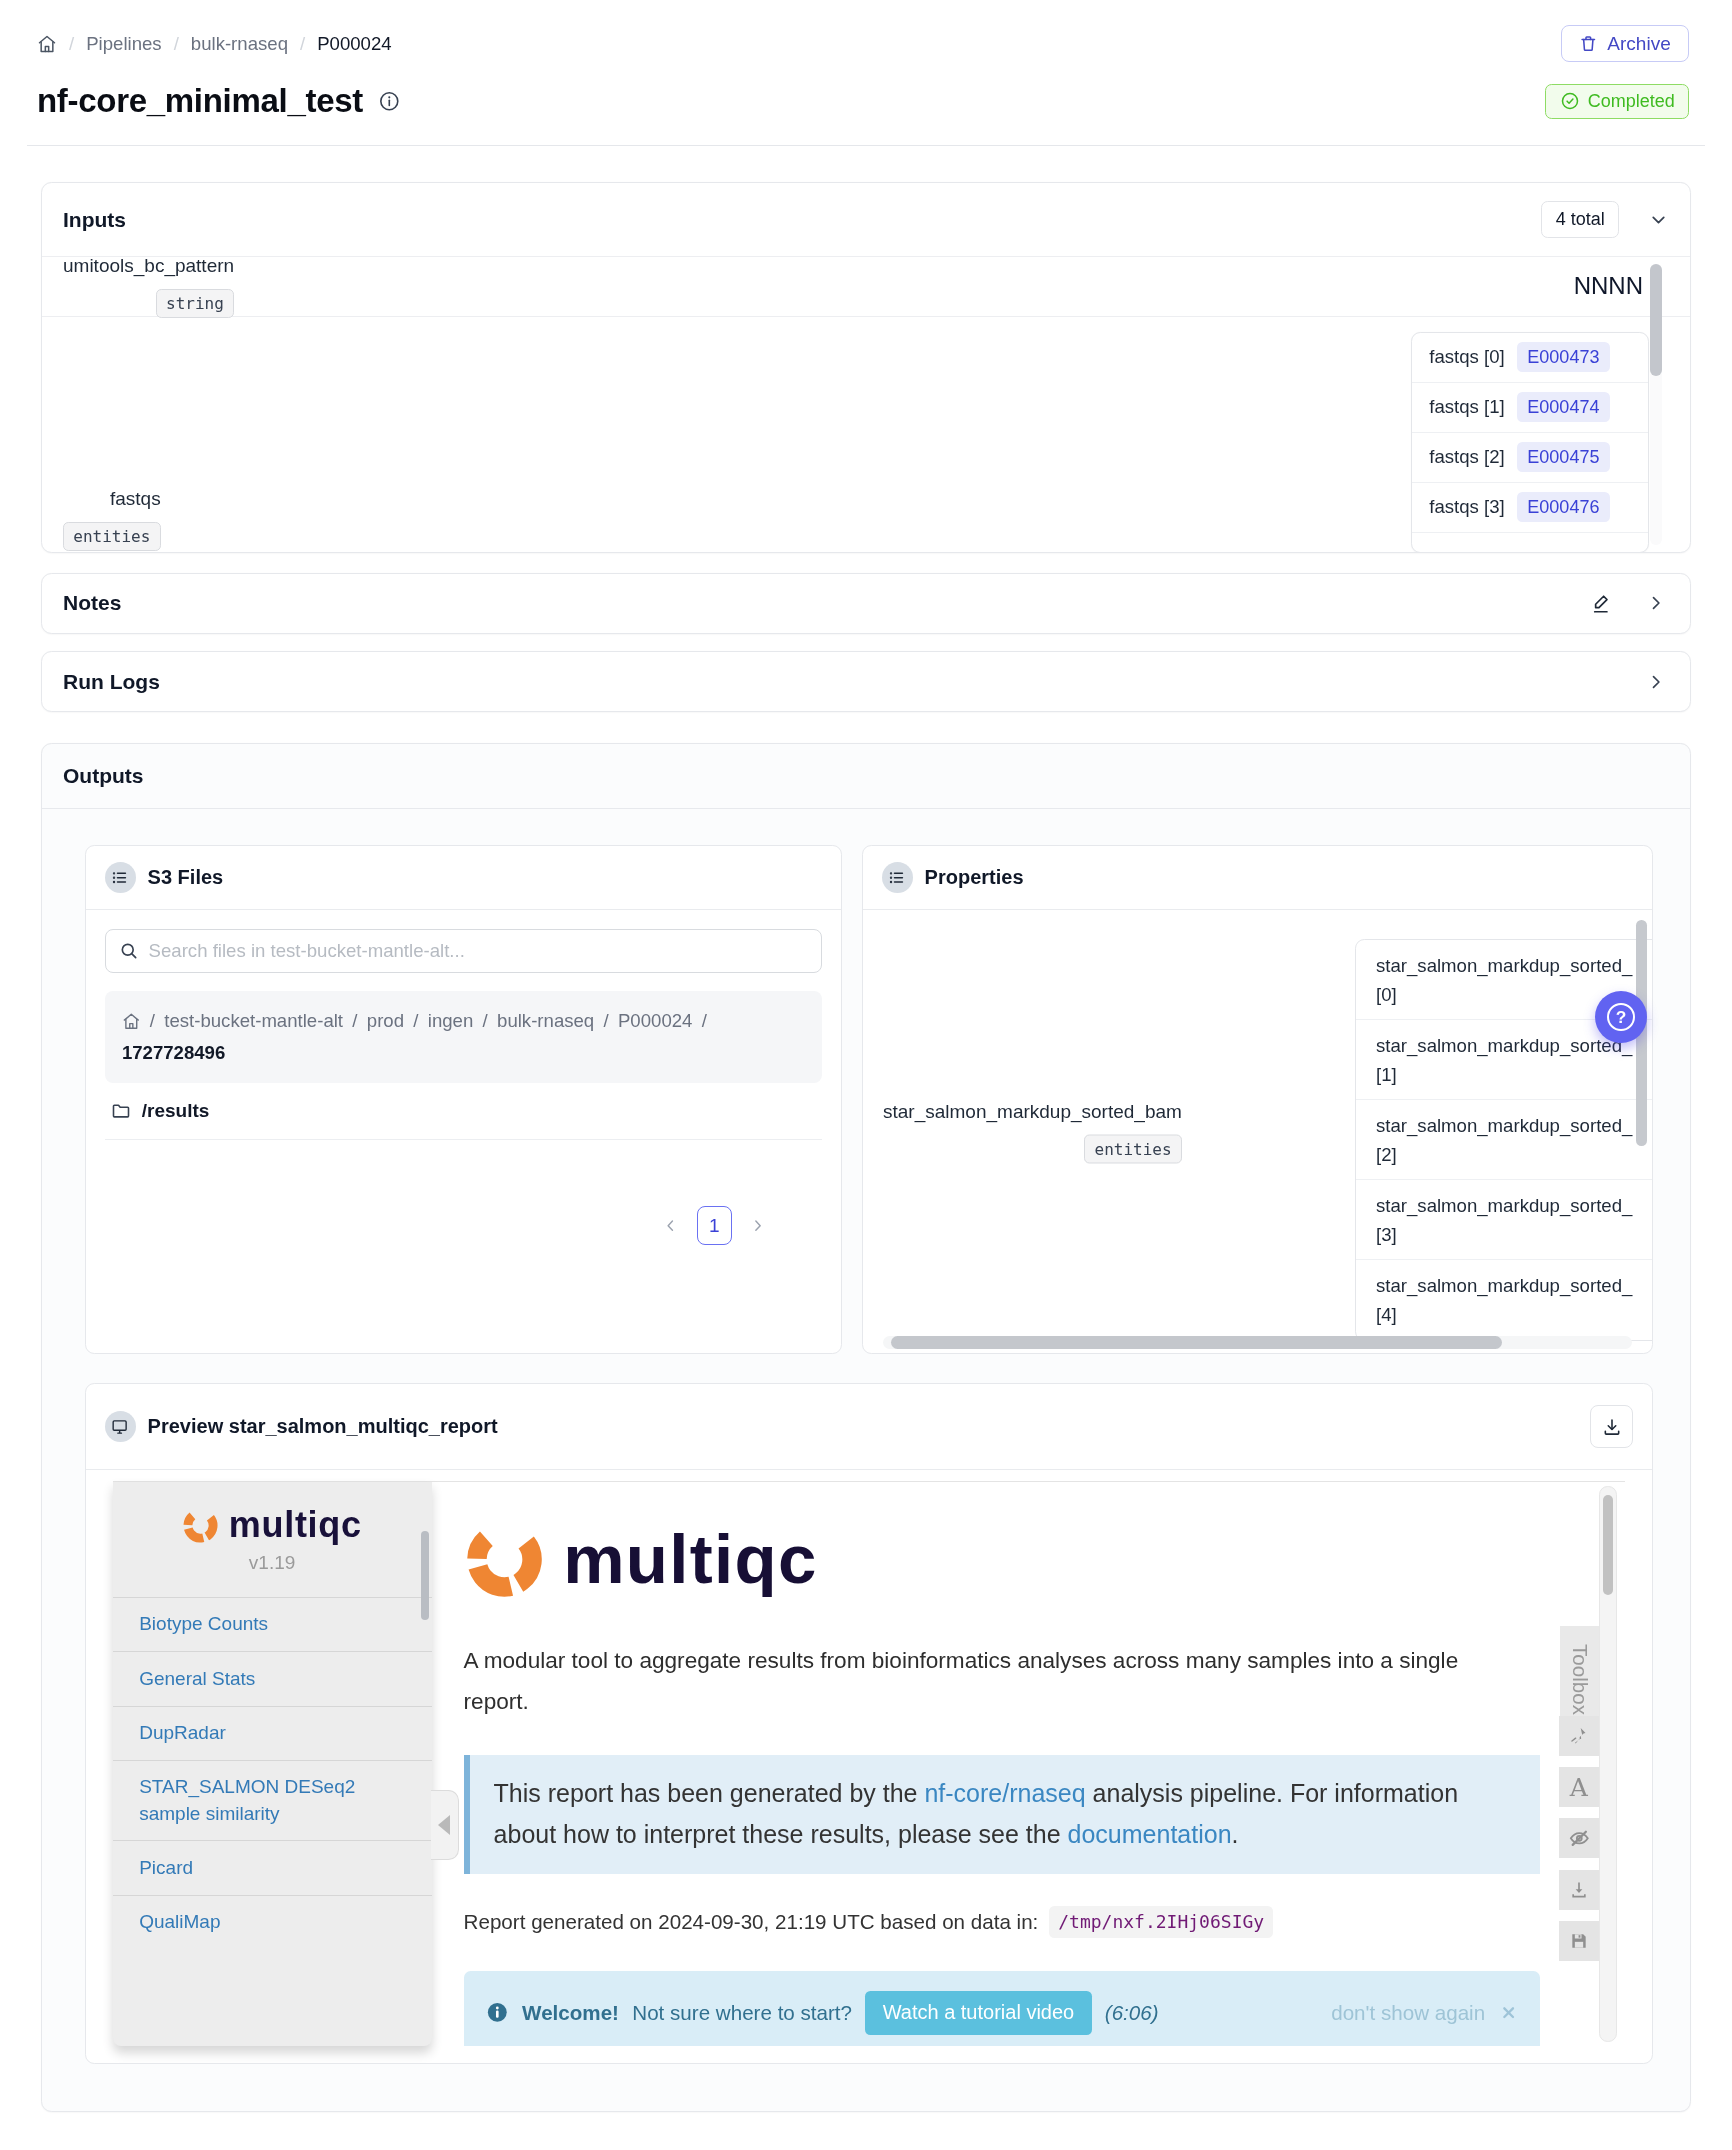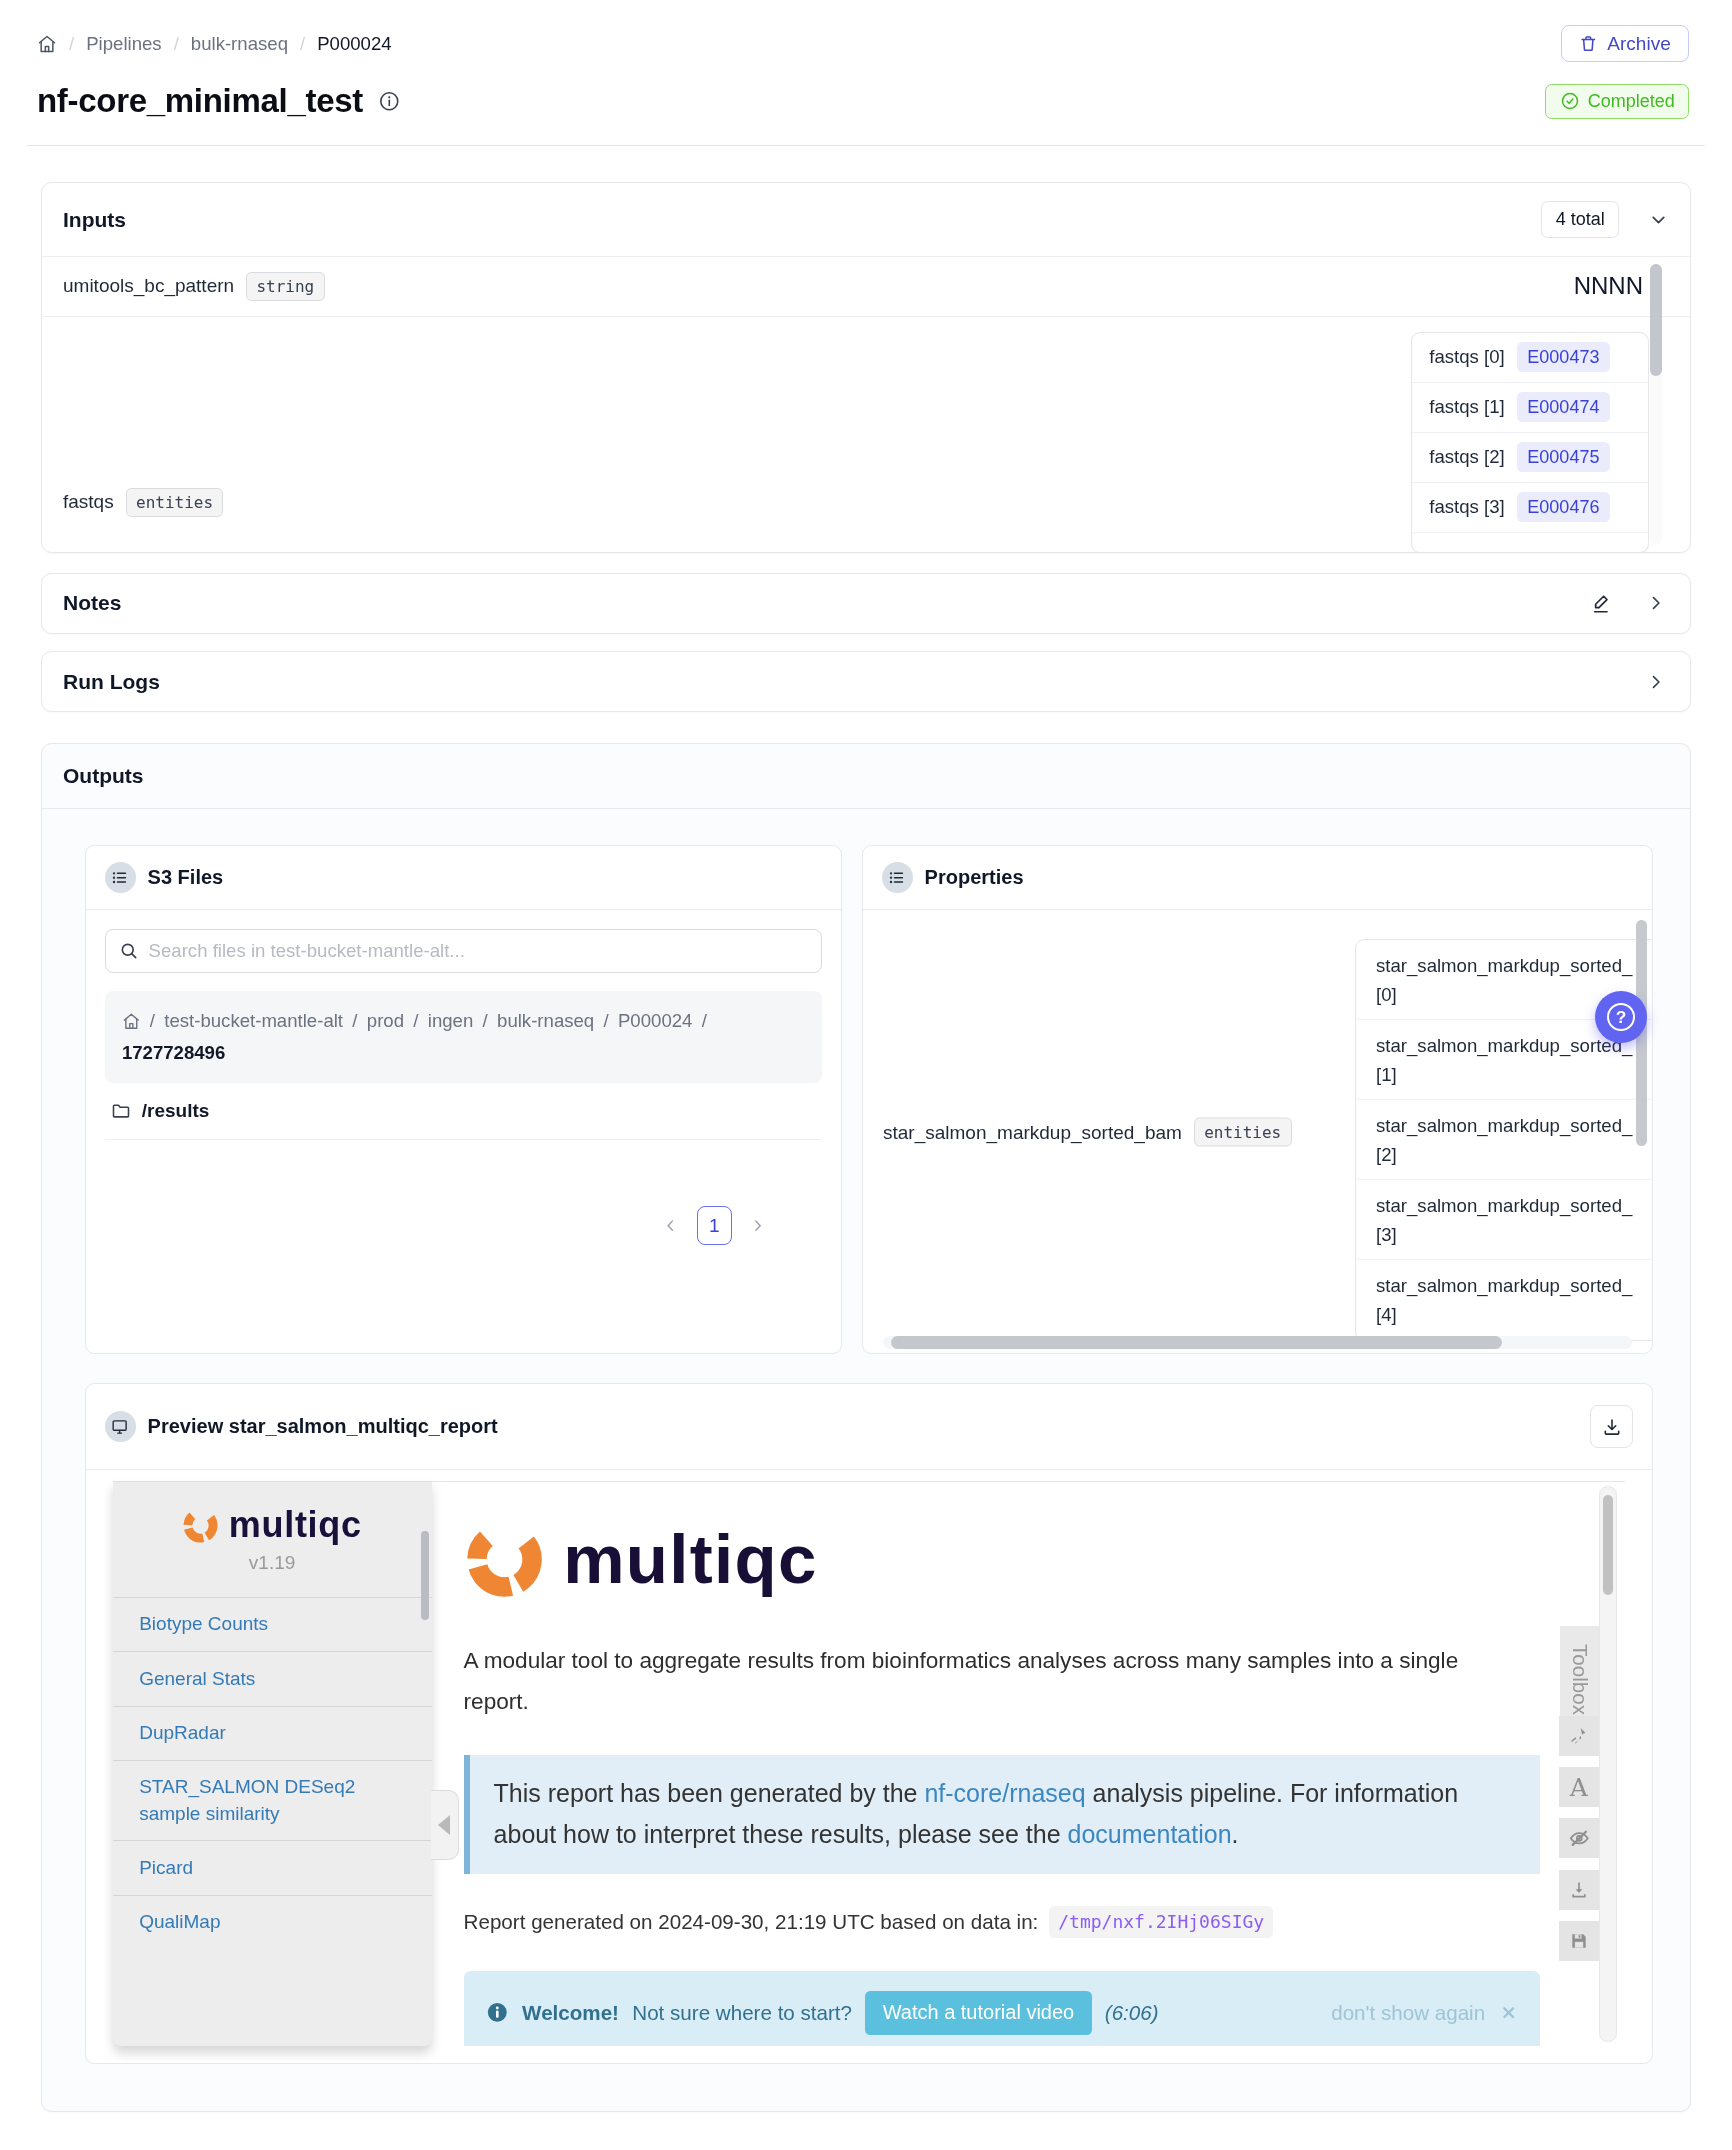--- a/index.html
+++ b/index.html
@@ -29,21 +29,21 @@
   .card { background:#fff; border:0.7px solid #e6e8ec; border-radius:10.6px; margin:0 41px; box-shadow:0 0.7px 1.3px rgba(16,24,40,.03); }
   .inputs-card { margin-top:36px; }
   .card-header { display:flex; justify-content:space-between; align-items:center; padding:18.6px 21px; }
   .card-title { font-size:21px; font-weight:700; color:#101828; }
   .inputs-header-right { display:flex; align-items:center; gap:29px; }
   .count-pill { border:0.7px solid #e2e4e8; border-radius:6.6px; padding:6.6px 13.3px; font-size:18px; color:#101828; }
   .hdiv { height:0.7px; background:#edeef1; }
 
   .inputs-content { position:relative; height:295px; overflow:hidden; }
   .input-row1 { display:flex; justify-content:space-between; align-items:center; height:60px; padding:0 47px 0 21px; border-bottom:0.7px solid #edeef1; }
-  .field-label { display:flex; align-items:center; gap:12px; font-size:19px; color:#1f2937; }
+  .field-label { display:flex; align-items:flex-end; gap:12px; font-size:19px; color:#1f2937;flex-direction:column; }
   .type-badge { font-family:"DejaVu Sans Mono", monospace; font-size:16px; color:#374151; background:#f4f4f5;
     border:0.7px solid #d9dbdf; border-radius:5.3px; padding:4px 9.3px; }
   .input-value { color:#0f172a; font-size:24px; }
   .input-row2 { position:relative; height:235px; }
   .input-row2 .field-label { position:absolute; left:21px; top:171px; }
   .entity-card { position:absolute; right:41px; top:14.6px; width:238px; height:221px; border:0.7px solid #e4e6ea;
     border-radius:9.3px; background:#fff; overflow:hidden; box-shadow:0 0.7px 1.3px rgba(16,24,40,.04); }
   .entity-row { display:flex; align-items:center; gap:12px; height:50px; padding:0 17.3px; border-bottom:0.7px solid #eef0f3; font-size:18.6px; color:#1f2937; }
   .entity-chip { background:#eaecfb; color:#3a41d6; border-radius:5.3px; padding:4.7px 10.6px; font-size:18px; cursor:pointer; }
   .v-scroll { position:absolute; right:28px; top:6.6px; bottom:6.6px; width:12px; border-radius:6px; background:#fafafb; }
@@ -121,21 +121,21 @@
 
   .mqc-main { flex:1; background:#fff; position:relative; overflow:hidden; }
   .mqc-inner { padding:37px 0 0 32px; width:1108px; }
   .mqc-big-logo { display:flex; align-items:center; gap:18.6px; }
   .mqc-big-logo .mqc-big-text { font-size:69px; font-weight:700; color:#170f35; letter-spacing:1.3px; }
   .mqc-tagline { margin-top:40px; font-size:22.6px; color:#2e2e2e; line-height:41px; width:1036px; }
   .mqc-infobox { margin-top:33px; width:1076px; background:#e1eef7; border-left:6.6px solid #7eb4da; padding:18.6px 24px;
     font-size:25px; line-height:41px; color:#333; }
   .mqc-link { color:#3a87c2; cursor:pointer; }
   .mqc-reportline { margin-top:32px; font-size:20.6px; color:#333; display:flex; align-items:center; gap:10.6px; }
-  .code-chip { font-family:"DejaVu Sans Mono", monospace; font-size:18px; background:#f3f3f3; border-radius:5.3px; padding:5.3px 9.3px; color:#8b5cf6; }
+  .code-chip { font-family:"DejaVu Sans Mono", monospace; font-size:18px; background:#f3f3f3; border-radius:5.3px; padding:5.3px 9.3px; color:#701a75; }
   .mqc-welcome { margin-top:33px; width:1076px; background:#d9edf7; border-radius:6.6px; padding:20px 22.6px;
     display:flex; align-items:center; gap:13.3px; font-size:20.6px; color:#31708f; }
   .welcome-bold { font-weight:700; }
   .welcome-btn { background:#5bc0de; color:#fff; border-radius:5.3px; padding:10.6px 17.3px; font-size:20px; border:none; cursor:pointer;
     font-family:"Liberation Sans",sans-serif; }
   .welcome-duration { font-style:italic; }
   .welcome-right { margin-left:auto; display:flex; align-items:center; gap:14.6px; color:#9ec4d6; }
 
   .mqc-toolbox-tab { position:absolute; right:26.6px; top:144px; background:#e9e9e9; color:#9a9a9a; font-size:20.6px;
     writing-mode:vertical-rl; padding:18.6px 7.3px; cursor:pointer; }

